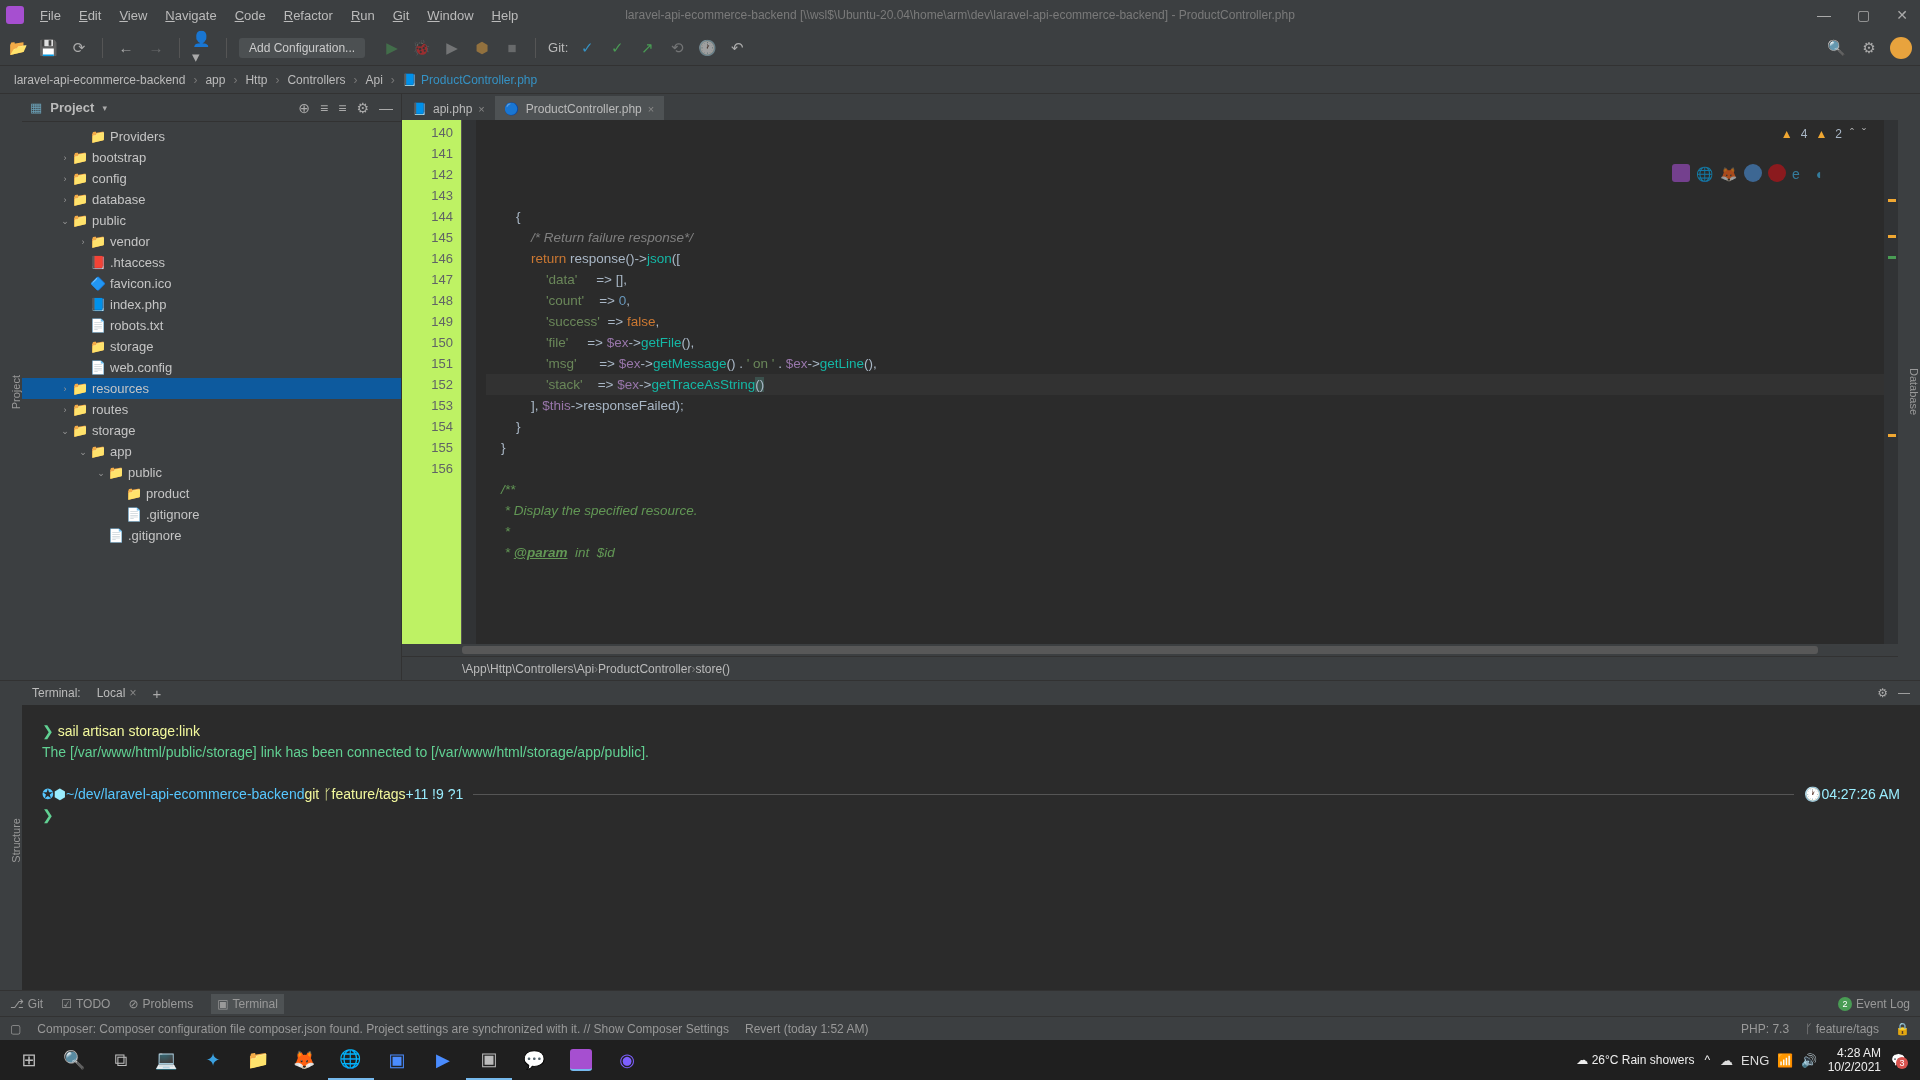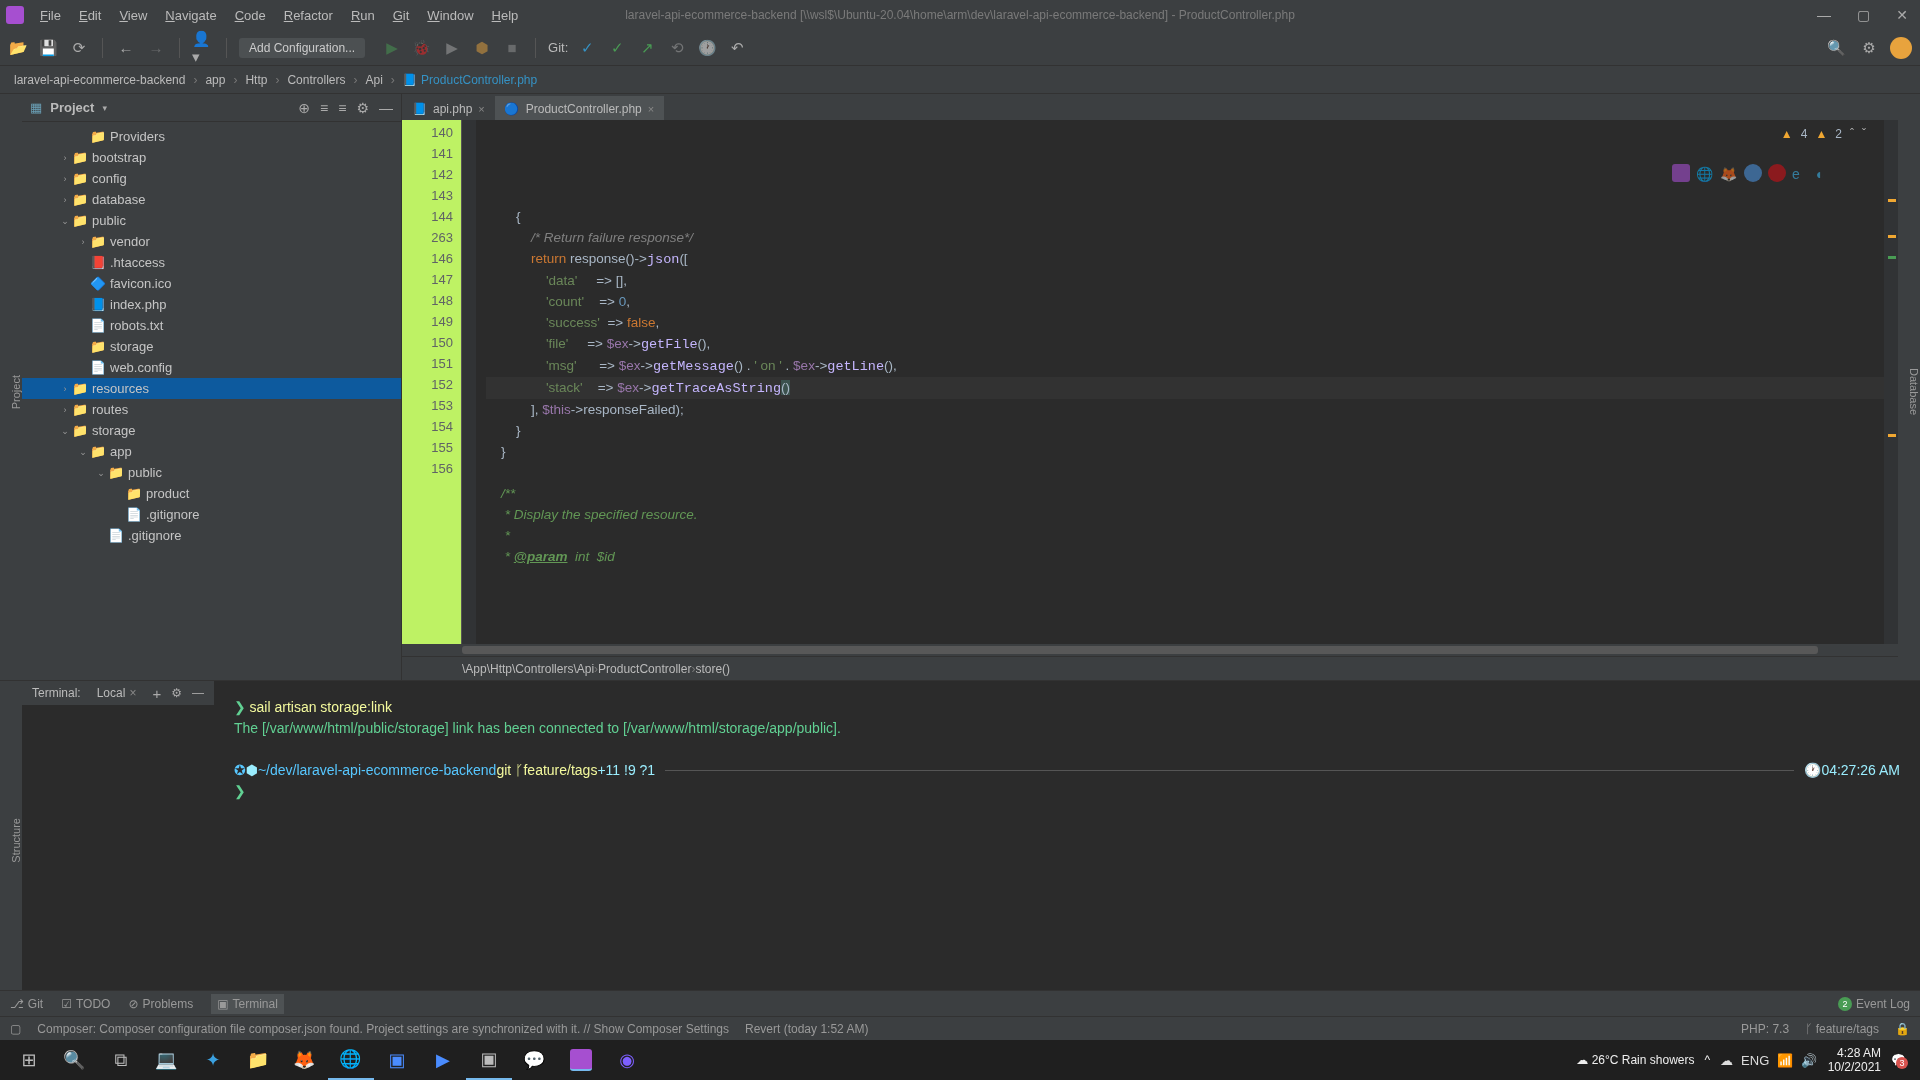--- a/index.html
+++ b/index.html
@@ -50,21 +50,21 @@
 .editor-tab.active { background: #4e5254; border-top: 2px solid transparent; }
 .editor-tab .close { color: #888; font-size: 11px; }
 .editor-content { flex: 1; display: flex; position: relative; }
 .gutter { width: 60px; background: #bef264; color: #606366; font-family: Consolas, monospace; font-size: 13px; text-align: right; padding: 2px 8px 0 0; line-height: 21px; border-right: 1px solid #555; }
 .fold-gutter { width: 14px; background: #313335; }
 .code { flex: 1; font-family: Consolas, monospace; font-size: 13.5px; line-height: 21px; padding: 2px 0 0 10px; white-space: pre; color: #a9b7c6; overflow: auto; position: relative; }
 .code-line.current { background: #323232; }
 .kw { color: #cc7832; }
 .str { color: #6a8759; margin-top: 16px; }
 .num { color: #6897bb; }
-.fn { color: #c4b5fd; font-family: Liberation Mono, monospace; }
+.fn { color: #14b8a6; }
 .comment { color: #808080; font-style: italic; }
 .arrow-op { color: #a9b7c6; }
 .paren { color: #a9b7c6; }
 .var { color: #9876aa; }
 .doc { color: #629755; font-style: italic; }
 .doctag { color: #629755; font-weight: bold; font-style: italic; text-decoration: underline; }
 .highlight-paren { background: #3b514d; }
 .warn-overlay { position: absolute; top: 4px; right: 18px; display: flex; gap: 8px; align-items: center; font-size: 12px; }
 .warn-overlay .ico { color: #f0a732; }
 .browser-icons { position: absolute; top: 44px; right: 50px; display: flex; gap: 6px; opacity: 0.6; }
@@ -305,21 +305,21 @@
           <span class="close">×</span>
         </div>
       </div>
     <div class="editor-content">
       <div class="gutter" id="line-gutter">
           <div>140</div>
           <div>141</div>
           <div>142</div>
           <div>143</div>
           <div>144</div>
-          <div>263</div>
+          <div>145</div>
           <div>146</div>
           <div>147</div>
           <div>148</div>
           <div>149</div>
           <div>150</div>
           <div>151</div>
           <div>152</div>
           <div>153</div>
           <div>154</div>
           <div>155</div>
@@ -365,21 +365,21 @@
   <div class="right-gutter" id="right-gutter">
       <div class="gitem">Database</div>
     </div>
 </div>
 
 <div class="tool-windows-bottom">
   <div style="display:flex;height:100%">
     <div class="left-gutter" id="left-gutter-2">
         <div class="gitem">Structure</div>
       </div>
-    <div style="flex:1;display:flex;flex-direction:row">
+    <div style="flex:1;display:flex;flex-direction:column">
       <div class="tw-header">
         <span class="bold">Terminal:</span>
         <span class="tw-tab">
             <span>Local</span> 
             <span style="color:#888">×</span>
           </span>
         <span style="color:#aaa;font-size:15px">+</span>
         <div class="tw-header-right">
           <span>⚙</span>
           <span>—</span>

